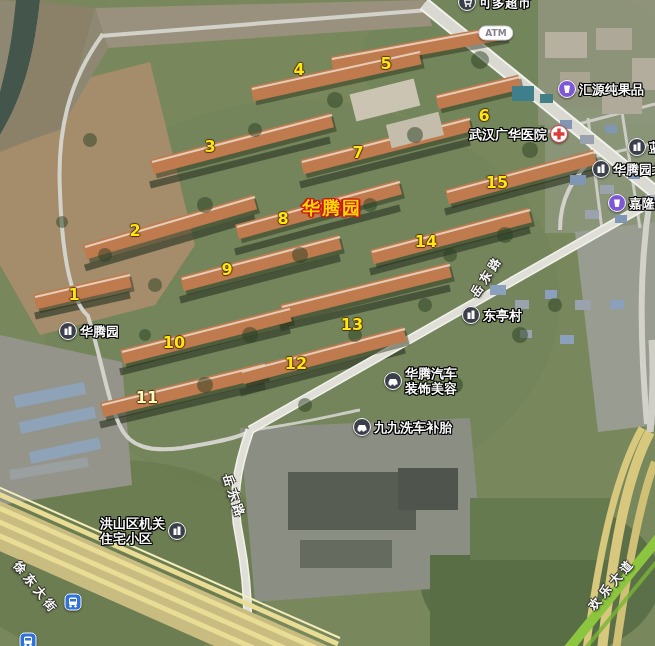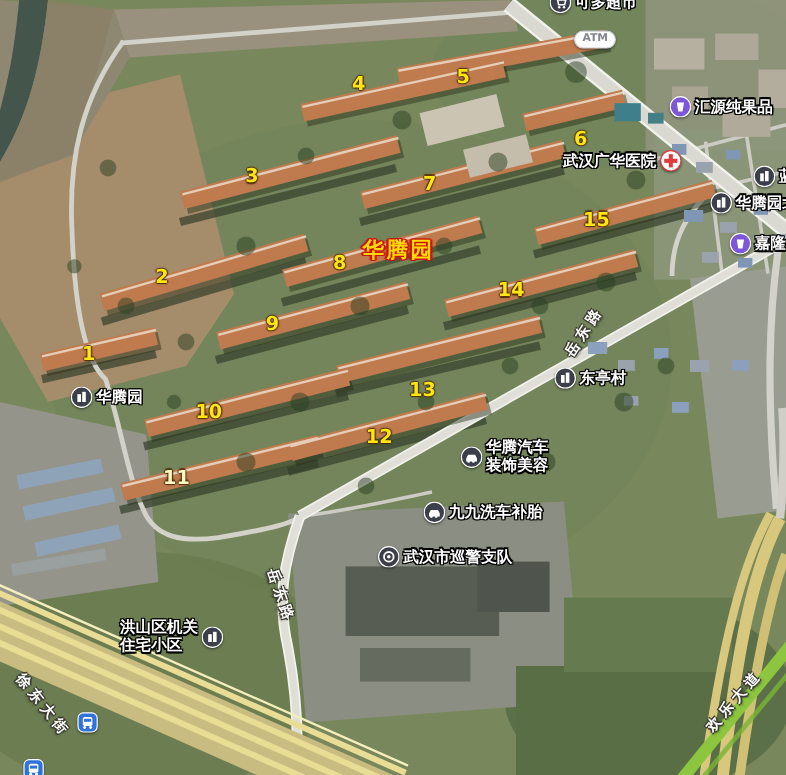--- a/index.html
+++ b/index.html
@@ -253,21 +253,21 @@
       <div class="num" style="left: 135px; top: 231px; color: rgb(255, 229, 18);">2</div>
       <div class="num" style="left: 210px; top: 147px; color: rgb(255, 229, 18);">3</div>
       <div class="num" style="left: 299px; top: 70px; color: rgb(255, 229, 18);">4</div>
       <div class="num" style="left: 386px; top: 64px; color: rgb(255, 229, 18);">5</div>
       <div class="num" style="left: 484px; top: 116px; color: rgb(255, 229, 18);">6</div>
       <div class="num" style="left: 358px; top: 153px; color: rgb(255, 229, 18);">7</div>
       <div class="num" style="left: 283px; top: 219px; color: rgb(255, 229, 18);">8</div>
       <div class="num" style="left: 227px; top: 270px; color: rgb(255, 229, 18);">9</div>
       <div class="num" style="left: 174px; top: 343px; color: rgb(255, 229, 18);">10</div>
       <div class="num" style="left: 147px; top: 398px; color: #fef9c3;">11</div>
-      <div class="num" style="left: 296px; top: 364px; color: rgb(255, 229, 18); margin-left: 20px;">12</div>
+      <div class="num" style="left: 296px; top: 364px; color: rgb(255, 229, 18);">12</div>
       <div class="num" style="left: 352px; top: 300px; color: rgb(255, 229, 18); margin-top: 25px;">13</div>
       <div class="num" style="left: 426px; top: 242px; color: rgb(255, 229, 18); text-align: right;">14</div>
       <div class="num" style="left: 497px; top: 183px; color: rgb(255, 229, 18);">15</div>
       <div class="poi" style="left: 467px; top: 2px; transform: translate(-9px, -50%);">
         <span class="icon">
           <svg viewBox="0 0 18 18">
             <circle cx="9" cy="9" r="8.5" fill="#3b3f4a" stroke="#fff"></circle>
             <path d="M5,6 h1.5 l1,5 h5 l1,-4 H7" fill="none" stroke="#fff" stroke-width="1.3"></path>
             <circle cx="8" cy="13" r="1" fill="#fff"></circle>
             <circle cx="12" cy="13" r="1" fill="#fff"></circle>
@@ -374,32 +374,20 @@
       </div>
       <div class="poi" style="left: 362px; top: 427px; transform: translate(-9px, -50%);">
         <span class="icon">
           <svg viewBox="0 0 18 18">
             <circle cx="9" cy="9" r="8.5" fill="#3b3f4a" stroke="#fff"></circle>
             <path d="M4.5,10 l1.5-3 h6 l1.5,3 v2.5 h-1.8 a1.2,1.2 0 0,1 -2.4,0 h-1.6 a1.2,1.2 0 0,1 -2.4,0 h-0.8 z" fill="#fff"></path>
           </svg>
         </span>
         <span class="txtcol">
           <span class="txt">九九洗车补胎</span>
-        </span>
-      </div>
-      <div class="poi" style="left: 324px; top: 464px; transform: translate(-9px, -50%);">
-        <span class="icon">
-          <svg viewBox="0 0 18 18">
-            <circle cx="9" cy="9" r="8.5" fill="#3b3f4a" stroke="#fff"></circle>
-            <circle cx="9" cy="9" r="4" fill="none" stroke="#fff" stroke-width="1.5"></circle>
-            <circle cx="9" cy="9" r="1.5" fill="#fff"></circle>
-          </svg>
-        </span>
-        <span class="txtcol">
-          <span class="txt">武汉市巡警支队</span>
         </span>
       </div>
       <div class="poi side-left" style="left: 177px; top: 531px; transform: translate(calc(-100% + 9px), -50%);">
         <span class="icon">
           <svg viewBox="0 0 18 18">
             <circle cx="9" cy="9" r="8.5" fill="#3b3f4a" stroke="#fff"></circle>
             <rect x="5.5" y="6.5" width="3" height="6.5" fill="#fff"></rect>
             <rect x="9.5" y="4.5" width="3" height="8.5" fill="#fff"></rect>
           </svg>
         </span>

